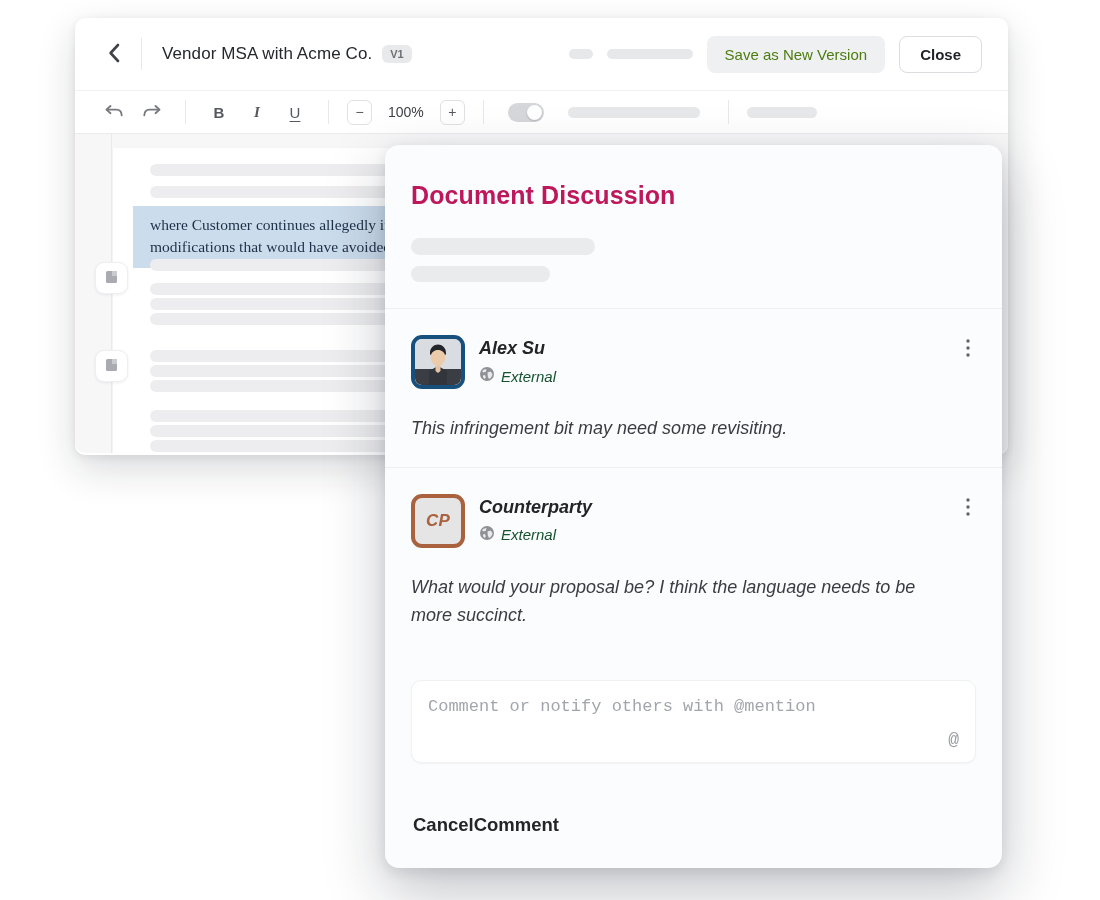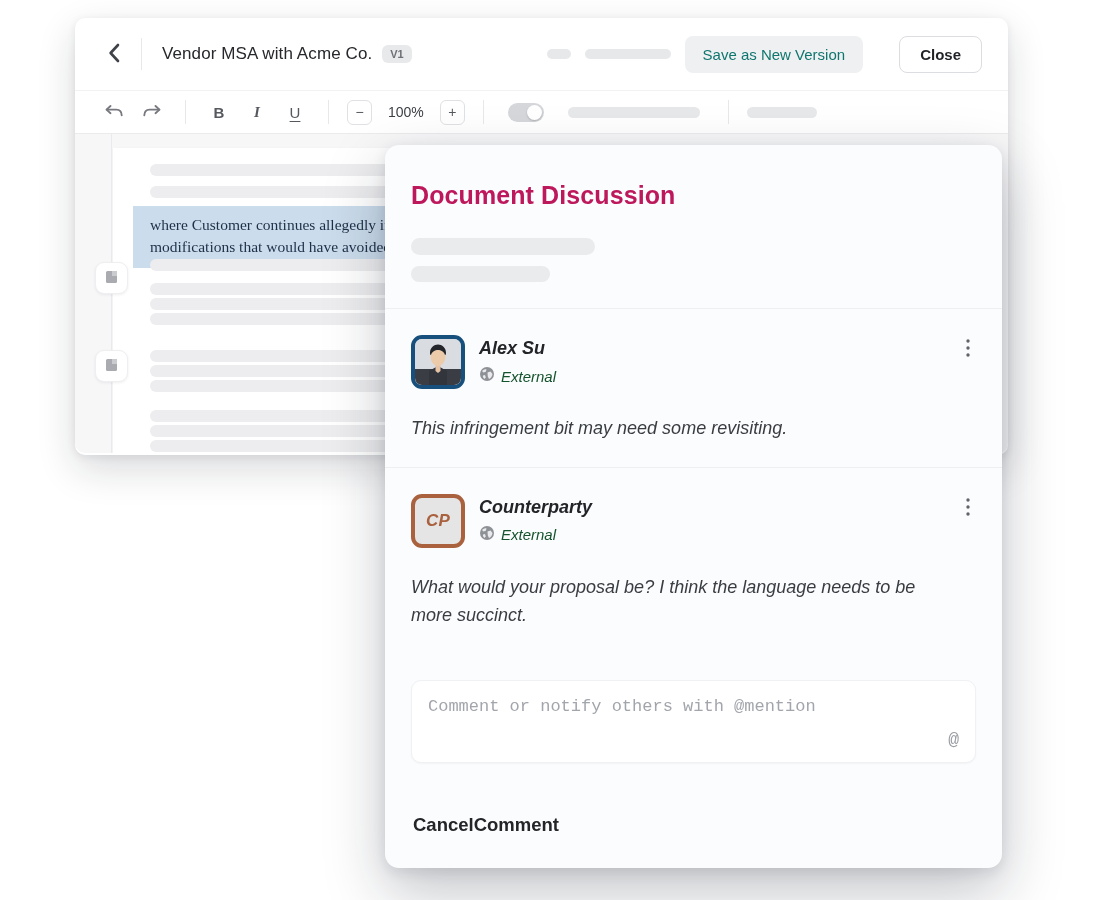--- a/index.html
+++ b/index.html
@@ -14,22 +14,22 @@
   }
   .titlebar { height:72px; display:flex; align-items:center; padding:0 26px; }
   .back-btn { width:26px; height:26px; display:flex; align-items:center; justify-content:center; cursor:pointer; background:none; border:none; }
   .tb-divider { width:1px; height:32px; background:#e7e8ea; margin:0 20px 0 14px; }
   .doc-title { font-size:17px; font-weight:500; color:#26282c; letter-spacing:.1px; }
   .version-badge { margin-left:10px; background:#e8e9eb; color:#6d7075; font-size:11px; font-weight:700; padding:3px 8px; border-radius:6px; }
   .titlebar-right { margin-left:auto; display:flex; align-items:center; gap:14px; }
   .sk { background:#e7e8ea; border-radius:99px; }
   .sk-a { width:24px; height:10px; }
   .sk-b { width:86px; height:10px; }
-  .save-btn { background:#eff0f2; color:#0f766e; border:none; border-radius:8px; font-size:15px; font-weight:500; padding:10px 18px; font-family:inherit; }
-  .close-btn { background:#ffffff; color:#1f2226; border:1px solid #dbdde0; border-radius:8px; font-size:15px; font-weight:700; padding:9px 20px; font-family:inherit; cursor:pointer;margin-left:22px; }
+  .save-btn { background:#eff0f2; color:#4d7c0f; border:none; border-radius:8px; font-size:15px; font-weight:500; padding:10px 18px; font-family:inherit; }
+  .close-btn { background:#ffffff; color:#1f2226; border:1px solid #dbdde0; border-radius:8px; font-size:15px; font-weight:700; padding:9px 20px; font-family:inherit; cursor:pointer; }
 
   
   .toolbar { height:44px; border-top:1px solid #f1f2f3; border-bottom:1px solid #eaebed; display:flex; align-items:center; padding:0 24px; gap:8px; }
   .tool-icon { width:30px; height:28px; display:flex; align-items:center; justify-content:center; background:none; border:none; cursor:pointer; }
   .vsep { width:1px; height:24px; background:#e7e8ea; margin:0 10px; }
   .fmt-btn { width:30px; height:28px; background:none; border:none; font-size:15px; color:#55585e; cursor:pointer; font-family:inherit; }
   .fmt-bold { font-weight:700; }
   .fmt-italic { font-family:"Liberation Serif", serif; font-style:italic; font-weight:700; }
   .fmt-underline { text-decoration:underline; text-underline-offset:3px; }
   .zoom-btn { width:25px; height:25px; border:1px solid #e0e1e4; background:#fff; border-radius:6px; color:#55585e; font-size:14px; line-height:1; cursor:pointer; font-family:inherit; }

